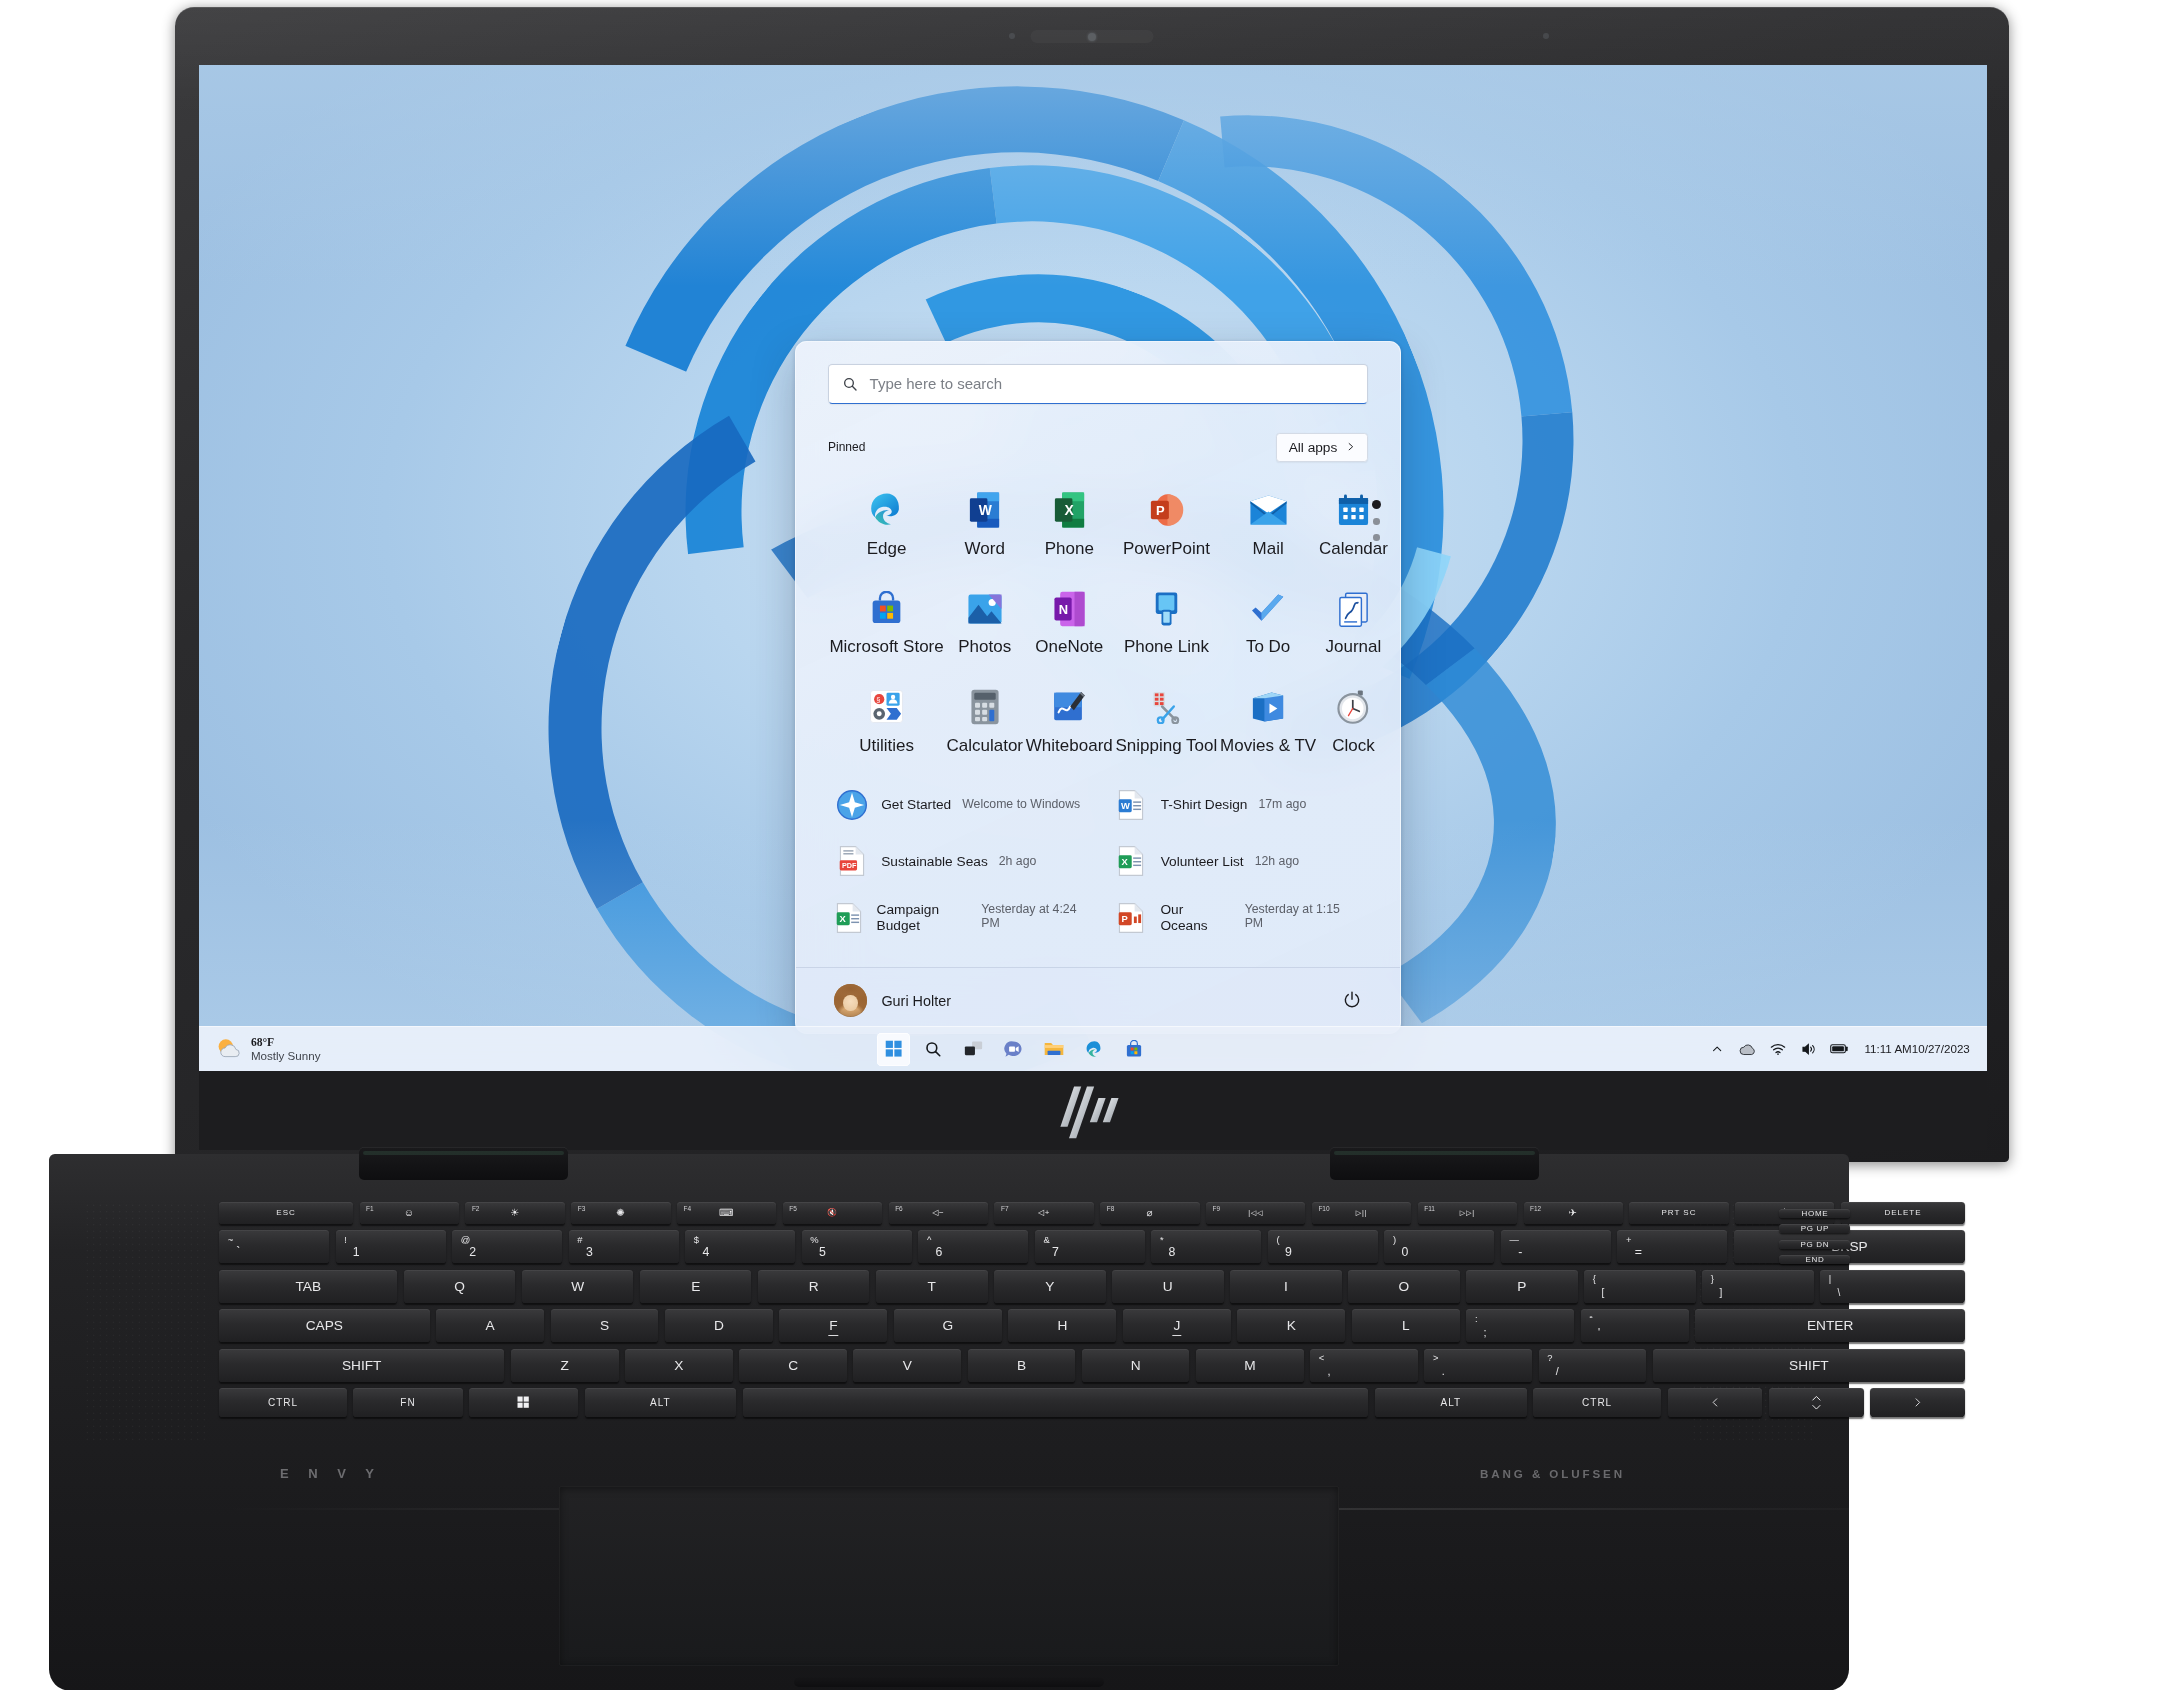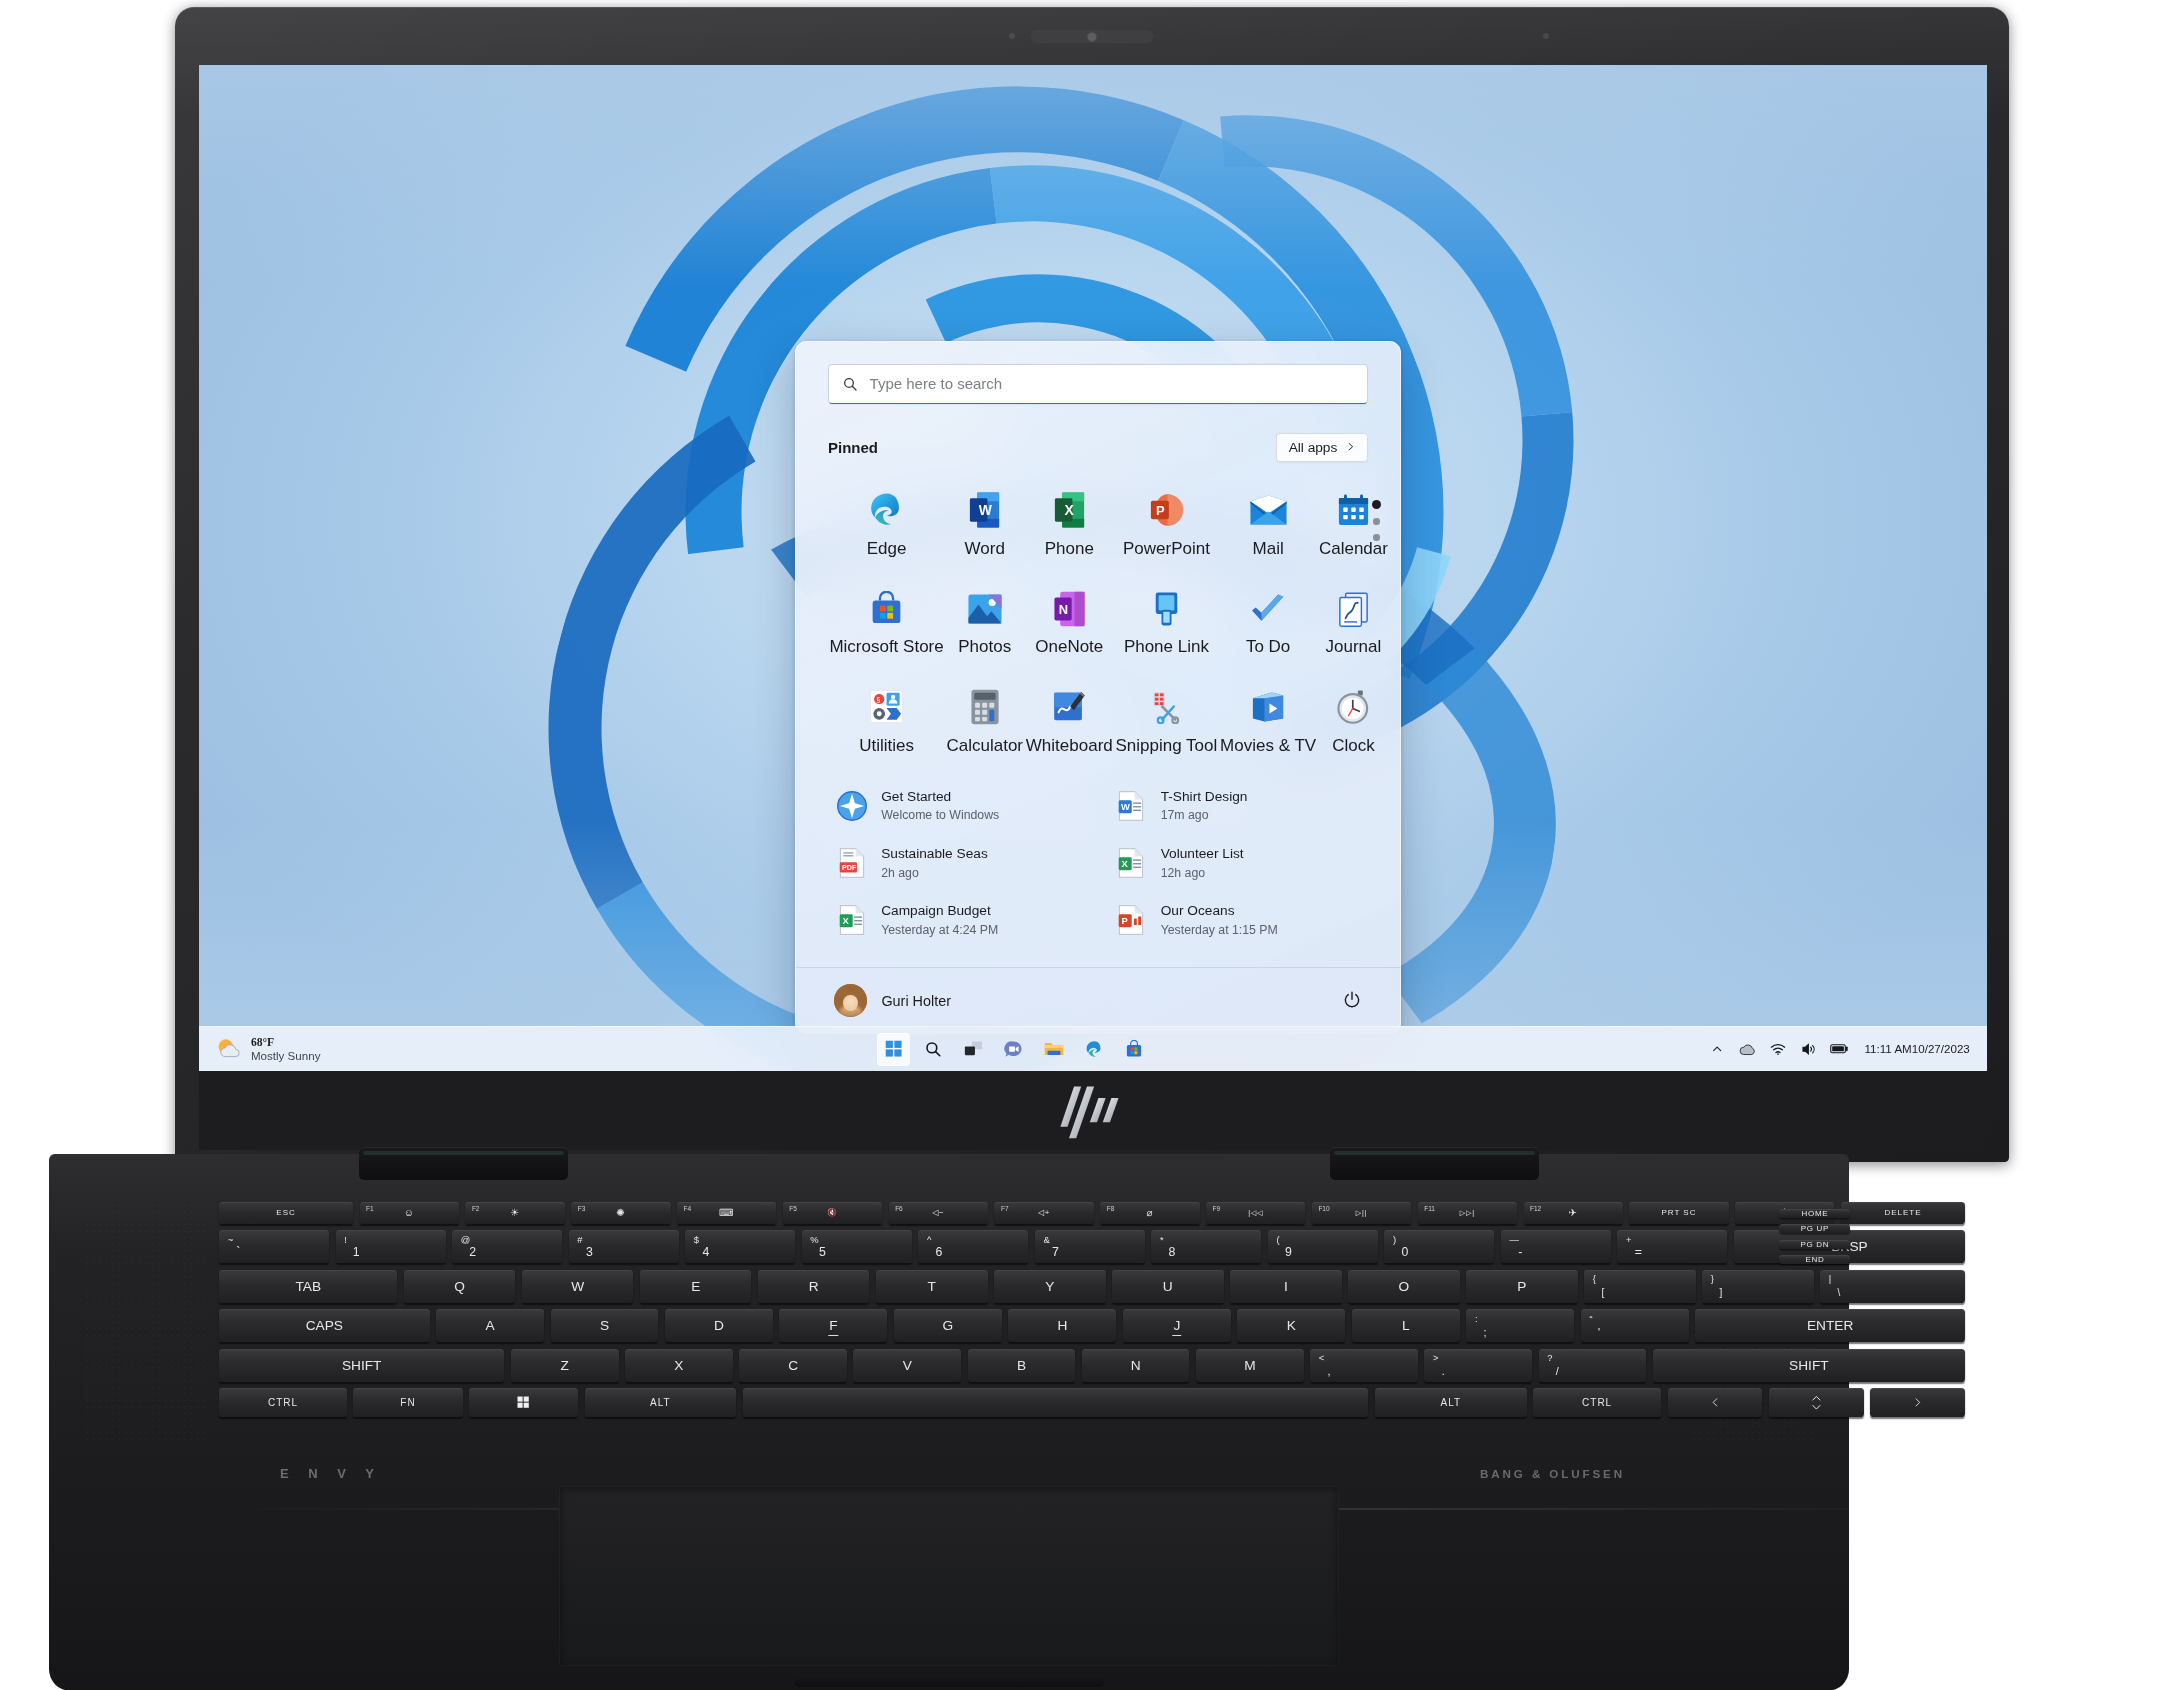--- a/index.html
+++ b/index.html
@@ -101,21 +101,21 @@
     height:40px; background:#ffffff; border-radius:4.3px;
     border:0.7px solid #c9d2e0; border-bottom:1.4px solid #2f6fd0;
     display:flex; align-items:center; gap:11.6px; padding:0 13px;
     box-shadow: 0 0.7px 1.4px rgba(0,0,0,.06);
   }
   .search-ph{ color:#7b7f86; font-size:15px; }
   .ico-svg{ display:block; }
 
   
   .sec-head{ display:flex; align-items:center; justify-content:space-between; margin-top:29px; }
-  .sec-title{ font-size:15px; font-weight:700; color:#1b1b1f; }
+  .sec-title{ font-size:12px; font-weight:400; color:#1b1b1f; }
   .pill{
     height:29px; min-width:85px; padding:0 11.6px;
     background:#fbfcff; border:0.7px solid #d4dbe6; border-radius:3.6px;
     display:flex; align-items:center; justify-content:center; gap:8.7px;
     font-size:13.7px; color:#1b1b1f; box-shadow:0 0.7px 1.4px rgba(0,0,0,.05);
   }
 
   
   .pin-wrap{ position:relative; margin-top:19px; }
   .pin-grid{
@@ -134,21 +134,21 @@
   .pg-dot.active{ width:9.4px; height:9.4px; background:#1b1b1f; }
   .pg-dot.small{ width:6.5px; height:6.5px; }
   .pg-dot.smaller{ width:6.5px; height:6.5px; }
 
   
   .rec-grid{
     display:grid; grid-template-columns:1fr 1fr; gap:5.8px 19px; margin-top:19px;
   }
   .rec{ display:flex; align-items:center; gap:13px; padding:8.7px 7.2px; border-radius:5px; }
   .rec-ico{ width:33px; height:33px; display:flex; align-items:center; justify-content:center; }
-  .rec-txt{ display:flex; flex-direction:column; gap:4px; }
+  .rec-txt{ display:flex; flex-direction:row; gap:11px; }
   .rec-t{ font-size:13.7px; color:#1b1b1f; line-height:1.15; }
   .rec-s{ font-size:12.3px; color:#5c6069; line-height:1.15; }
 
   
   .sm-foot{
     height:66px; border-top:0.7px solid rgba(160,175,200,.35);
     background: rgba(222,232,248,.55);
     border-radius:0 0 11.6px 11.6px;
     display:flex; align-items:center; justify-content:space-between;
     padding:0 38px;

